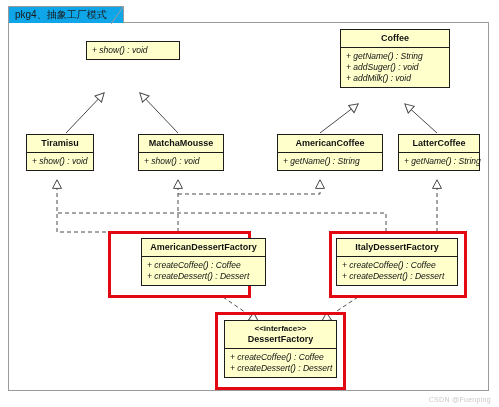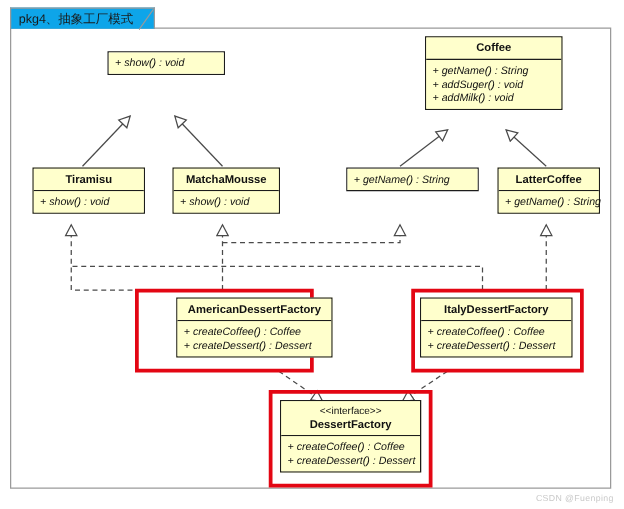--- a/index.html
+++ b/index.html
@@ -61,21 +61,21 @@
     font-weight:bold;
     font-size:9px;
     padding:3px 4px 3px 4px;
     line-height:11px;
     border-bottom:1.2px solid #1c1c1c;
     background:#ffffcc;
     white-space:nowrap;
   }
   .uml .hdr .stereo{
     display:block;
-    font-weight:normal;
+    font-weight:bold;
     font-size:8px;
     line-height:10px;
   }
   .uml .body{
     padding:3px 5px 3px 5px;
     background:#ffffcc;
   }
   .uml .body div{
     line-height:11px;
     white-space:nowrap;
@@ -187,35 +187,36 @@
 
   <div class="uml" style="left:340px;top:29px;width:110px;">
     <div class="hdr">Coffee</div>
     <div class="body">
       <div>+ getName() : String</div>
       <div>+ addSuger() : void</div>
       <div>+ addMilk() : void</div>
     </div>
   </div>
 
-  <div class="uml" style="left:26px;top:134px;width:90px;">
+  <div class="uml" style="left:26px;top:134px;width:68px;">
     <div class="hdr">Tiramisu</div>
     <div class="body">
       <div>+ show() : void</div>
     </div>
   </div>
 
   <div class="uml" style="left:138px;top:134px;width:86px;">
     <div class="hdr">MatchaMousse</div>
     <div class="body">
       <div>+ show() : void</div>
     </div>
   </div>
 
   <div class="uml" style="left:277px;top:134px;width:106px;">
+    <div class="hdr">AmericanCoffee</div>
     <div class="body">
       <div>+ getName() : String</div>
     </div>
   </div>
 
   <div class="uml" style="left:398px;top:134px;width:82px;">
     <div class="hdr">LatterCoffee</div>
     <div class="body">
       <div>+ getName() : String</div>
     </div>

